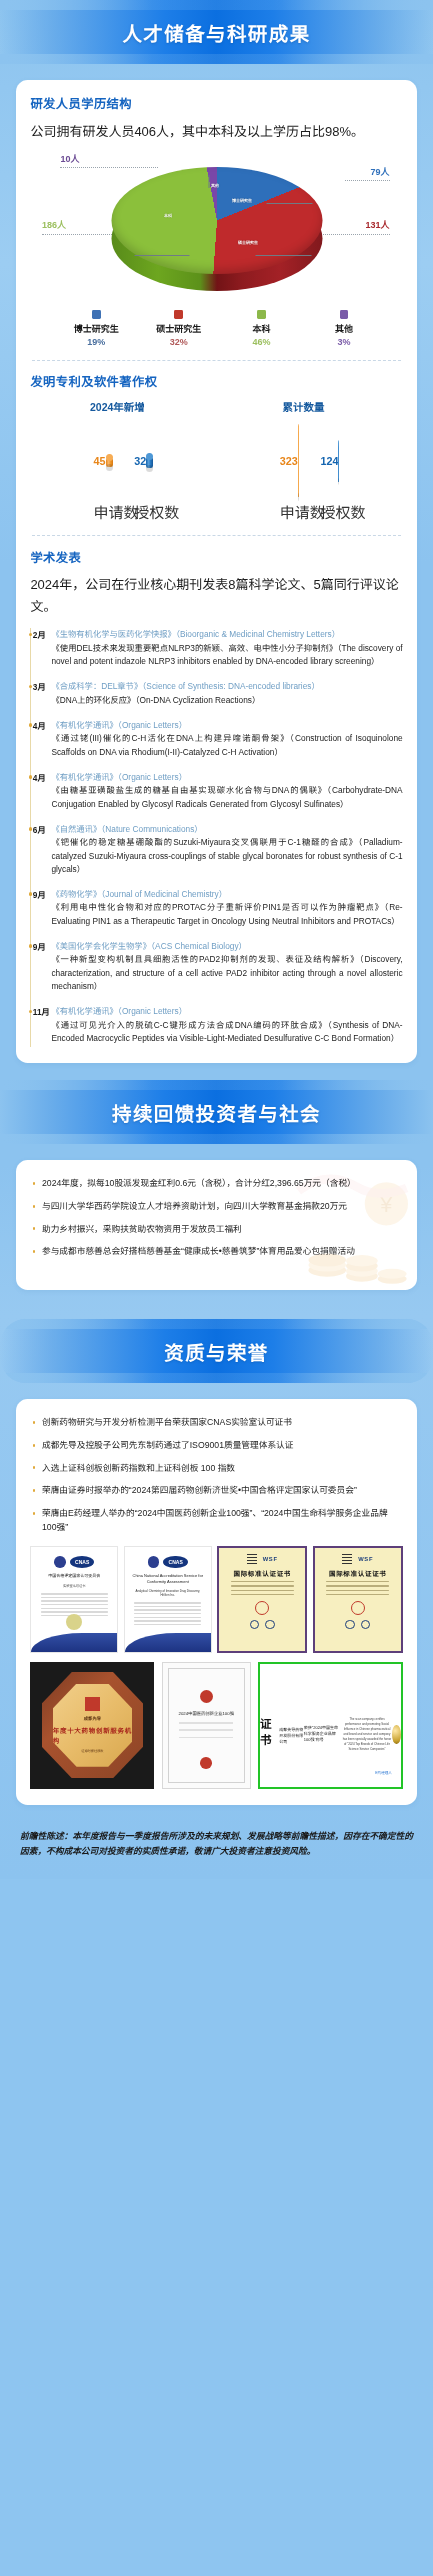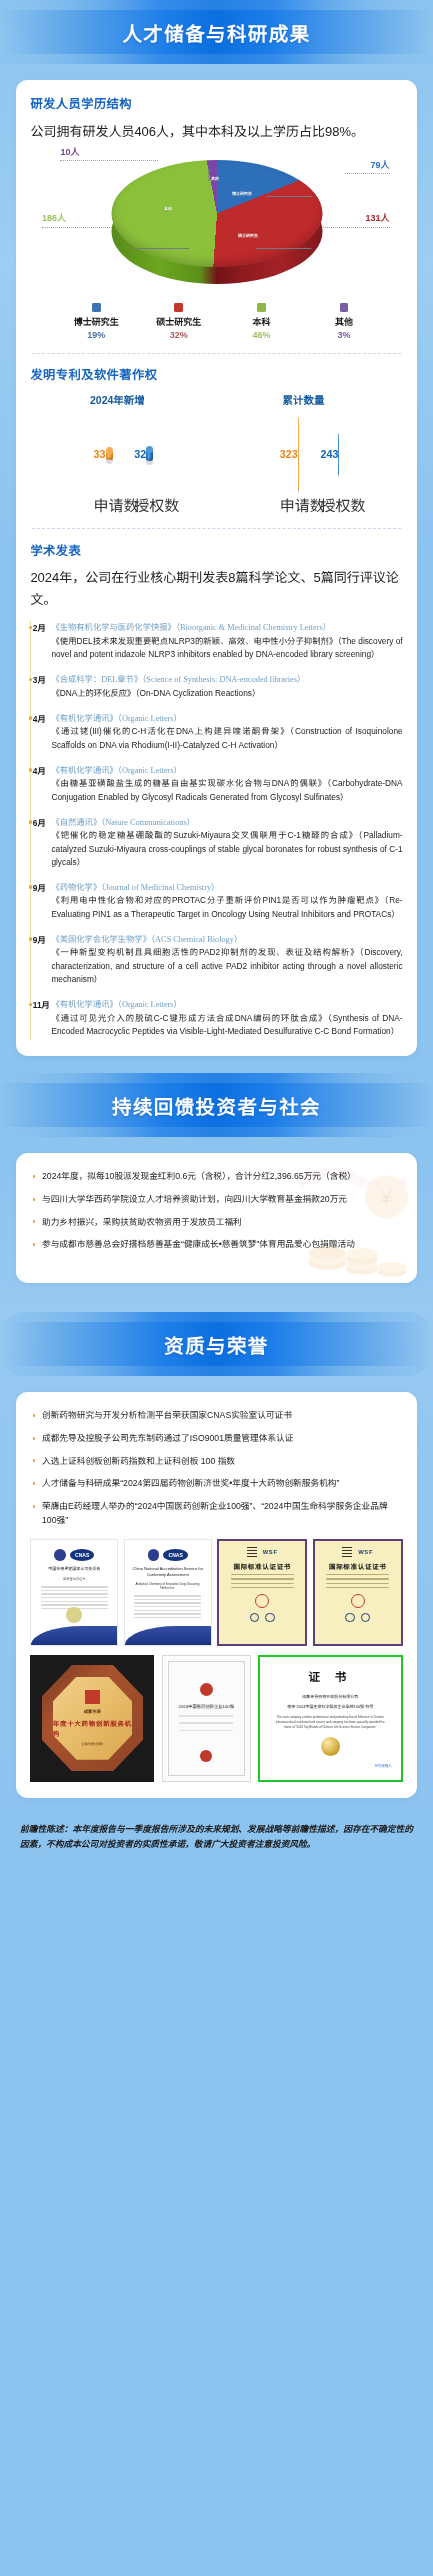--- a/index.html
+++ b/index.html
@@ -81,21 +81,21 @@
   .divider {
     border: 0;
     border-top: 1.4px dashed #c9d8e6;
     margin: 13px 1.4px 11.6px 1.4px;
   }
 
   
   .pie-wrap {
     position: relative;
     height: 157px;
-    margin-top: 0;
+    margin-top: 7px;
   }
   .callout {
     position: absolute;
     font-size: 9px;
     font-weight: bold;
     white-space: nowrap;
   }
   .callout .ln {
     display: block;
     border-top: 0.7px dotted #9aa4ad;
@@ -244,21 +244,20 @@
     left: 1.4px; top: 0;
     font-size: 8.3px;
     font-weight: bold;
     color: #1a1a1a;
   }
   .pub .journal {
     color: #6f9ec4;
     font-size: 8.3px;
     line-height: 1.62;
     text-align: justify;
-    font-family: Liberation Serif, serif;
   }
   .pub .paper {
     color: #1c1c1c;
     font-size: 8.3px;
     line-height: 1.62;
     text-align: justify;
   }
 
   
   .bul-list { margin: 1.4px 0 0 0; }
@@ -376,21 +375,21 @@
   .cert-gray .logo {
     width:13px;height:13px;border-radius:50%;background:#c0392b; margin-top:16px;
     position:relative; z-index:2;
   }
   .cert-gray .tt { font-size:4.3px;color:#222;margin-top:7.2px; position:relative; z-index:2;}
   .cert-gray .ln { width:62%;height:1.4px;background:#e0e0e0;margin-top:5.8px; position:relative; z-index:2;}
   .cert-gray .stamp { width:11.6px;height:11.6px;border-radius:50%;background:#c0392b;margin-top:19px;position:relative;z-index:2;}
 
   .cert-green {
     background:#ffffff; border:2.9px solid #22c427; height:127px;
-    position:relative; display:flex;flex-direction:column;align-items:center;
+    position:relative; display:flex;flex-direction:row;align-items:center;
     padding-top: 11.6px;
   }
   .cert-green .bigt { font-size:11.6px; font-weight:bold; color:#111; letter-spacing:5.8px; }
   .cert-green .l1 { font-size:4px;color:#222;margin-top:8.7px;}
   .cert-green .l2 { font-size:4px;color:#222;margin-top:3.6px;}
   .cert-green .l3 { font-size:2.9px;color:#444;margin-top:6.5px;text-align:center;width:82%;line-height:1.7;}
   .cert-green .medal {
     width:19px;height:19px;border-radius:50%;
     background: radial-gradient(circle at 35% 30%, #ffe9a8, #c8a12e 70%, #8a6a12);
     margin-top:7.2px;
@@ -486,21 +485,21 @@
     <hr class="divider">
 
     <div class="card-title">发明专利及软件著作权</div>
 
     <div class="bars">
 
       <div class="bar-group">
         <div class="bg-title">2024年新增</div>
         <div class="bg-plot">
           <div class="bar-col">
-            <div class="bar-val" style="color:#e8861a;">33</div>
+            <div class="bar-val" style="color:#e8861a;">45</div>
             <div class="cyl orange" style="height:9.4px;">
                 <div class="body"></div>
               </div>
           </div>
           <div class="bar-col">
             <div class="bar-val" style="color:#1565b0;">32</div>
             <div class="cyl blue" style="height:11.6px;">
                 <div class="body"></div>
               </div>
           </div>
@@ -514,21 +513,21 @@
       <div class="bar-group">
         <div class="bg-title">累计数量</div>
         <div class="bg-plot">
           <div class="bar-col">
             <div class="bar-val" style="color:#e8861a;">323</div>
             <div class="cyl orange" style="height:69px;">
                 <div class="body"></div>
               </div>
           </div>
           <div class="bar-col">
-            <div class="bar-val" style="color:#1565b0;">243</div>
+            <div class="bar-val" style="color:#1565b0;">124</div>
             <div class="cyl blue" style="height:38px;">
                 <div class="body"></div>
               </div>
           </div>
         </div>
         <div class="bar-lbl">
           <span>申请数</span>
           <span>授权数</span>
         </div>
       </div>
@@ -622,21 +621,21 @@
 
   <div class="banner" style="margin-top:29px;border-radius:26px;">
     <h2>资质与荣誉</h2>
   </div>
 
   <div class="card">
     <div class="bul-list">
       <div class="bul"><span class="dot"></span><span>创新药物研究与开发分析检测平台荣获国家CNAS实验室认可证书</span></div>
       <div class="bul"><span class="dot"></span><span>成都先导及控股子公司先东制药通过了ISO9001质量管理体系认证</span></div>
       <div class="bul"><span class="dot"></span><span>入选上证科创板创新药指数和上证科创板 100 指数</span></div>
-      <div class="bul"><span class="dot"></span><span>人才储备与科研成果“2024第四届药物创新济世奖•年度十大药物创新服务机构”</span></div>
+      <div class="bul"><span class="dot"></span><span>荣膺由证券时报举办的“2024第四届药物创新济世奖•中国合格评定国家认可委员会”</span></div>
       <div class="bul"><span class="dot"></span><span>荣膺由E药经理人举办的“2024中国医药创新企业100强”、“2024中国生命科学服务企业品牌100强”</span></div>
     </div>
 
     <div class="cert-row r1">
 
       <div class="cert-cnas">
         <div class="logos">
           <div class="lg1"></div>
           <div class="lg2">CNAS</div>
         </div>

